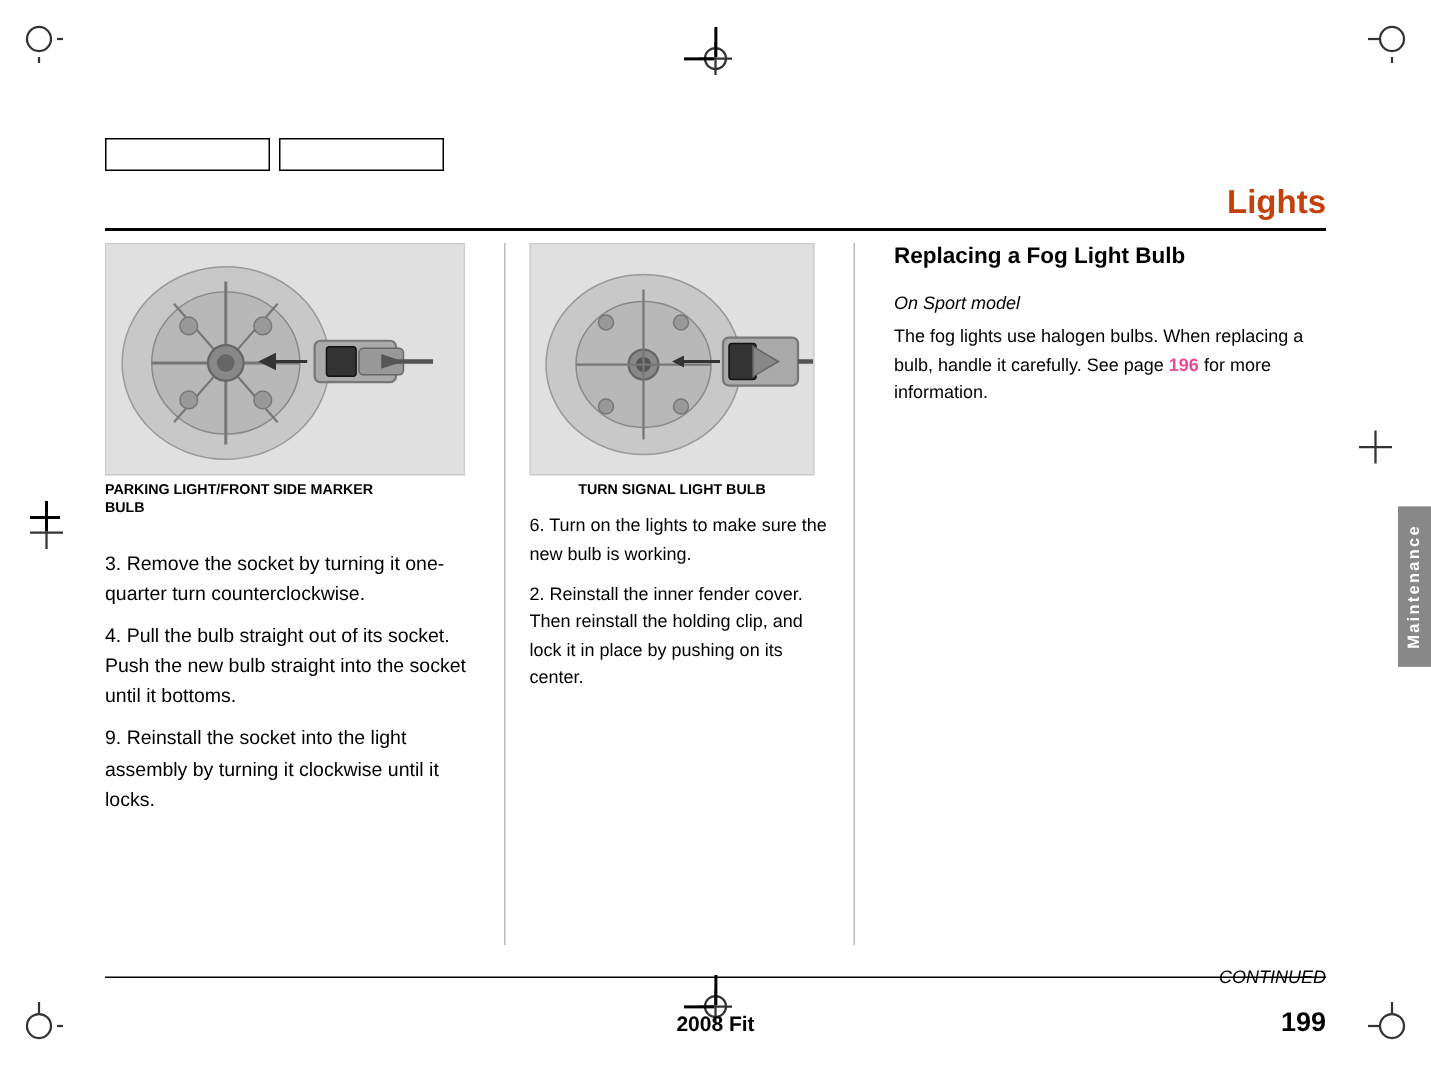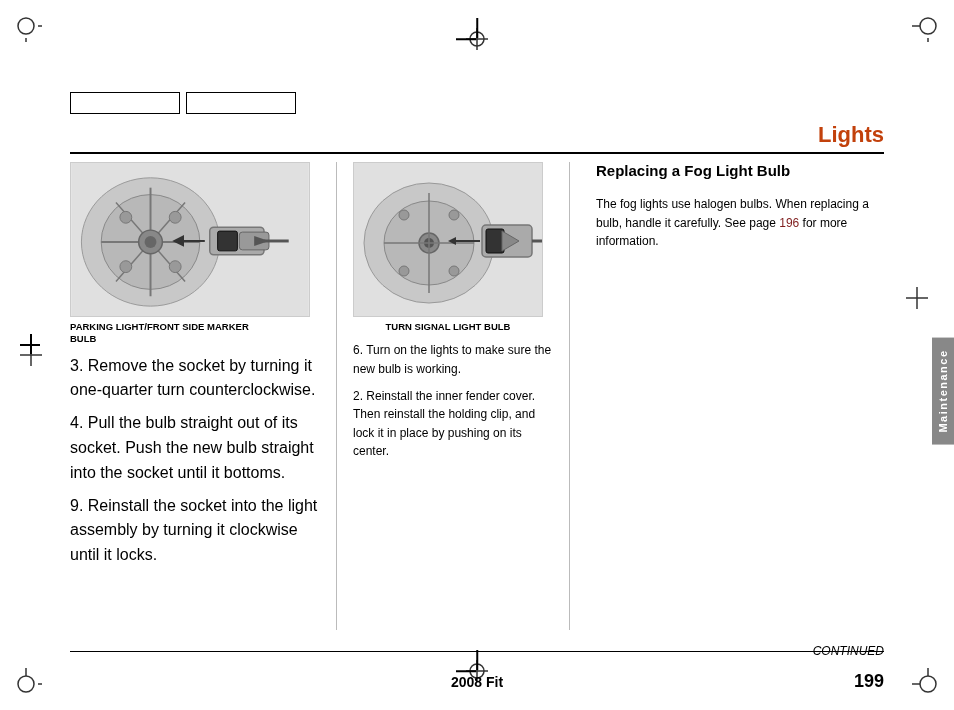--- a/index.html
+++ b/index.html
@@ -148,22 +148,22 @@
 
     .diagram-label {
       font-size: 9.5px;
       font-weight: bold;
       margin-top: 4px;
       line-height: 1.3;
     }
 
     
     .steps {
-      margin-top: 8px;
-      font-size: 16px;
+      margin-top: 20px;
+      font-size: 13px;
       line-height: 1.55;
     }
     .step {
       margin-bottom: 8px;
     }
 
     
     .mid-col {
       width: 200px;
       flex-shrink: 0;
@@ -194,22 +194,23 @@
     .fog-subtitle {
       font-style: italic;
       font-size: 12px;
       margin-bottom: 6px;
     }
     .fog-body {
       font-size: 12px;
       line-height: 1.55;
     }
     .fog-link {
-      color: #7f1d1d;
+      color: #ec4899;
       text-decoration: none;
+      font-weight: bold;
     }
 
     
     .maintenance-tab {
       position: absolute;
       right: 0;
       top: 50%;
       transform: translateY(-50%);
       background: #888;
       color: #fff;
@@ -455,20 +456,21 @@
       <div class="step">
         <span>2. Reinstall the inner fender cover. Then reinstall the holding clip, and lock it in place by pushing on its center.</span>
       </div>
     </div>
   </div>
 
   <div style="width:1px; background:#bbb; margin: 0 4px; align-self: stretch;"></div>
 
   <div class="right-col">
     <div class="fog-title">Replacing a Fog Light Bulb</div>
+    <div class="fog-subtitle">On Sport model</div>
     <div class="fog-body">
       <span>The fog lights use halogen bulbs. When replacing a bulb, handle it carefully. See page </span><a class="fog-link">196</a><span> for more information.</span>
     </div>
   </div>
 </div>
 
 <div class="maintenance-tab" style="position:absolute; right:0; top:55%; transform:translateY(-50%) rotate(180deg); background:#888; color:#fff; font-size:11px; font-weight:bold; writing-mode:vertical-rl; padding:12px 5px; letter-spacing:1.5px;">Maintenance</div>
 
 <div class="continued-text">CONTINUED</div>
 

